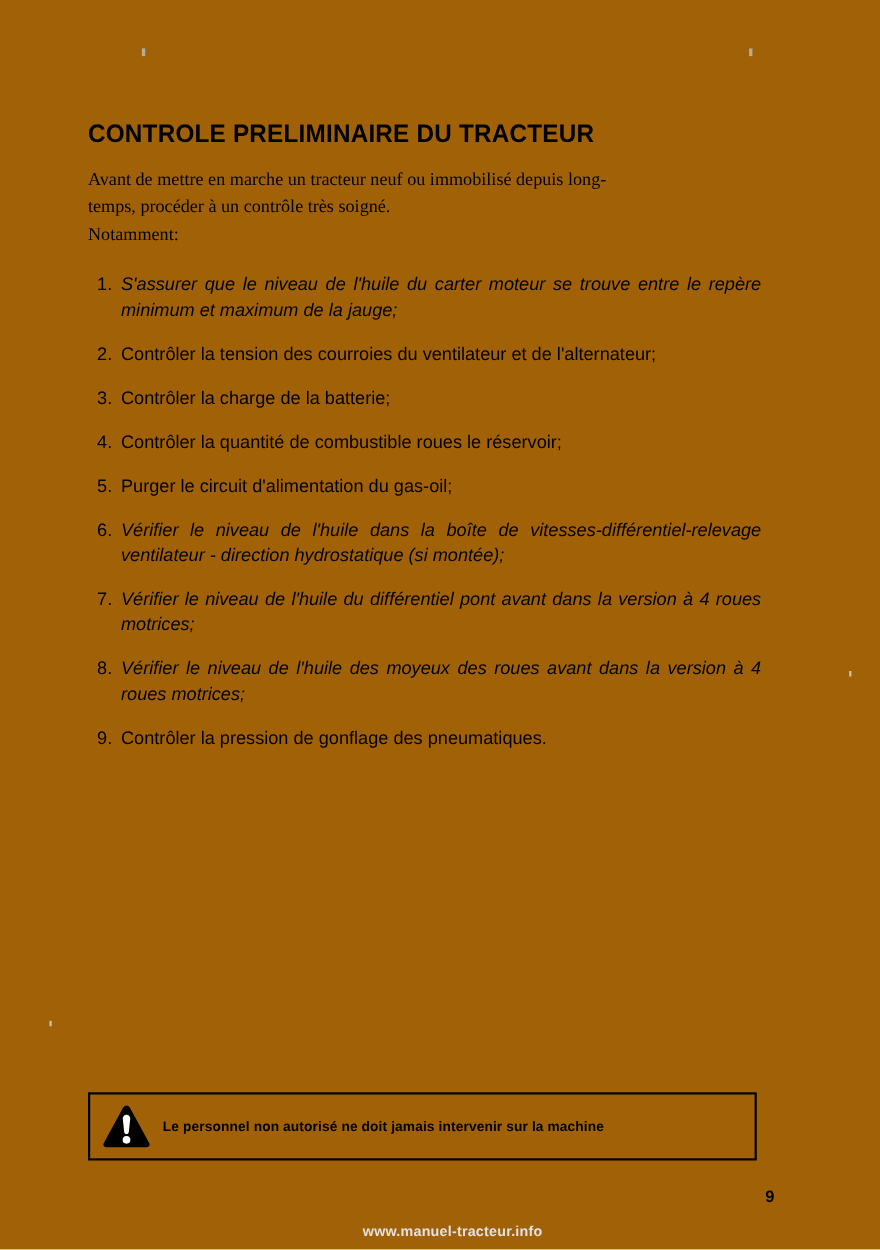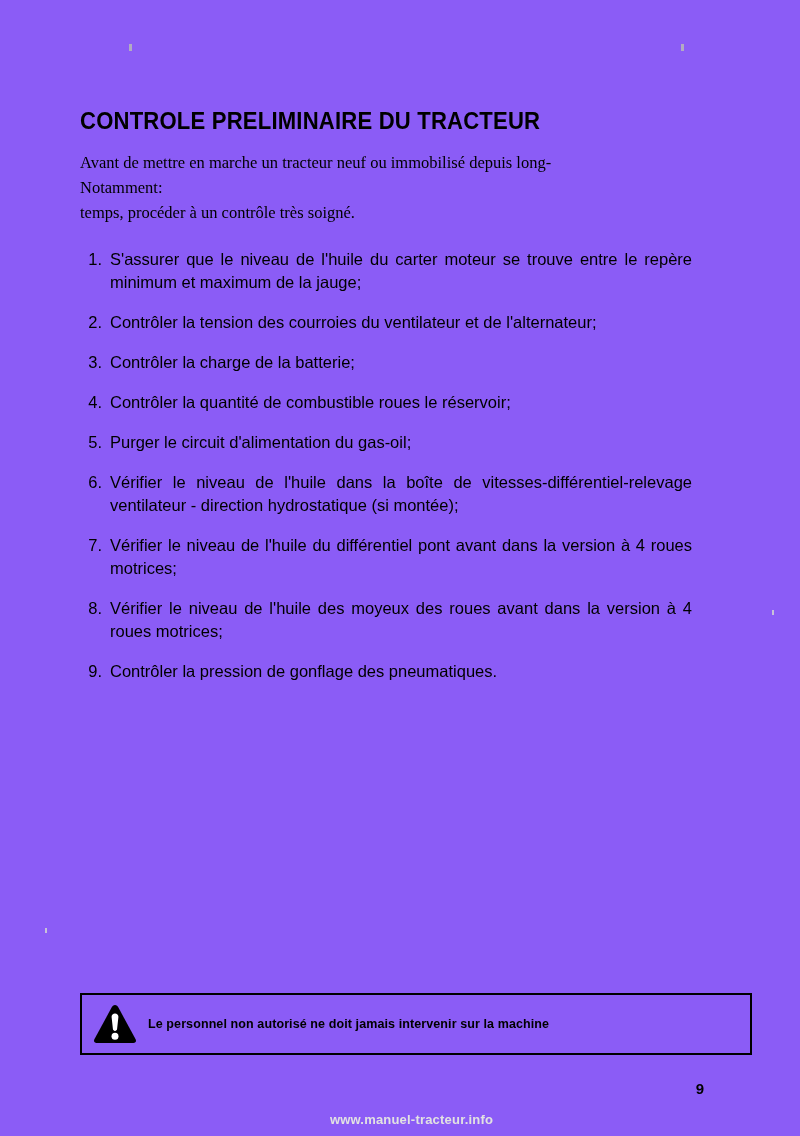--- a/index.html
+++ b/index.html
@@ -14,21 +14,21 @@
     position: relative;
     overflow: hidden;
     font-family: "Liberation Sans", "DejaVu Sans", sans-serif;
     color: #000000;
     -webkit-font-smoothing: antialiased;
   }
 
   .page {
     position: absolute;
     inset: 0;
-    background: #8b5cf6;
+    background: #a16207;
   }
 
   
   .reg-mark {
     position: absolute;
     width: 3px;
     height: 7px;
     background: #b9b9b9;
     opacity: .85;
   }
@@ -80,28 +80,29 @@
     text-align: right;
     padding-right: 8px;
     box-sizing: border-box;
   }
   .check-item .body {
     flex: 1 1 auto;
   }
   .check-item.justify .body {
     text-align: justify;
     text-align-last: left;
+    font-style: italic;
   }
 
   
   .warning-box {
     position: absolute;
     left: 80px;
     top: 993px;
-    width: 672px;
+    width: 608px;
     height: 62px;
     border: 2px solid #000000;
     box-sizing: border-box;
     display: flex;
     align-items: center;
   }
   .warn-icon {
     flex: 0 0 auto;
     width: 66px;
     display: flex;
@@ -147,22 +148,22 @@
 
   <div class="reg-mark" style="left:129px; top:44px;"></div>
   <div class="reg-mark" style="left:681px; top:44px;"></div>
   <div class="reg-mark tiny" style="left:45px; top:928px;"></div>
   <div class="reg-mark tiny" style="left:772px; top:610px;"></div>
 
   <h1 class="doc-title">CONTROLE PRELIMINAIRE DU TRACTEUR</h1>
 
   <div class="intro">
     <p>Avant de mettre en marche un tracteur neuf ou immobilisé depuis long-</p>
+    <p>temps, procéder à un contrôle très soigné.</p>
     <p>Notamment:</p>
-    <p>temps, procéder à un contrôle très soigné.</p>
   </div>
 
   <ol class="check-list" style="list-style:none; margin:0; padding:0;">
 
     <li class="check-item justify">
       <span class="num">1.</span>
       <span class="body">S'assurer que le niveau de l'huile du carter moteur se trouve entre le repère minimum et maximum de la jauge;</span>
     </li>
 
     <li class="check-item">

